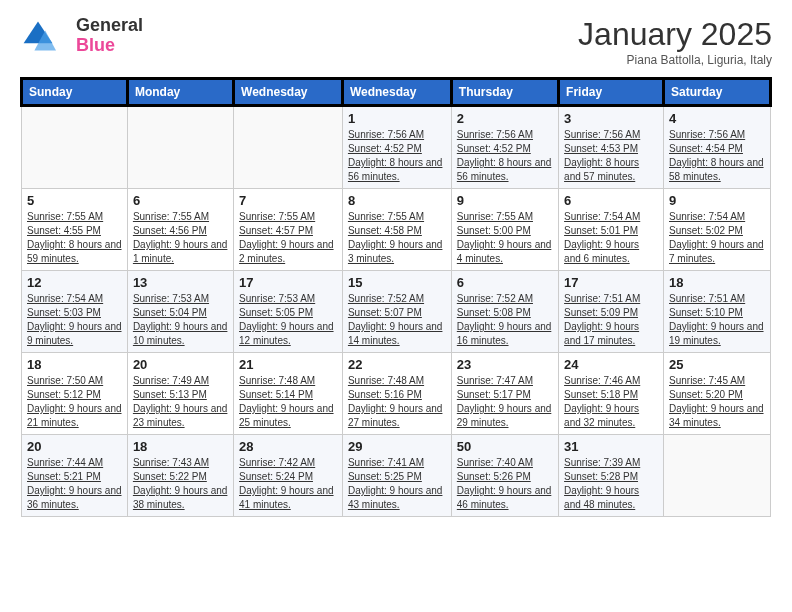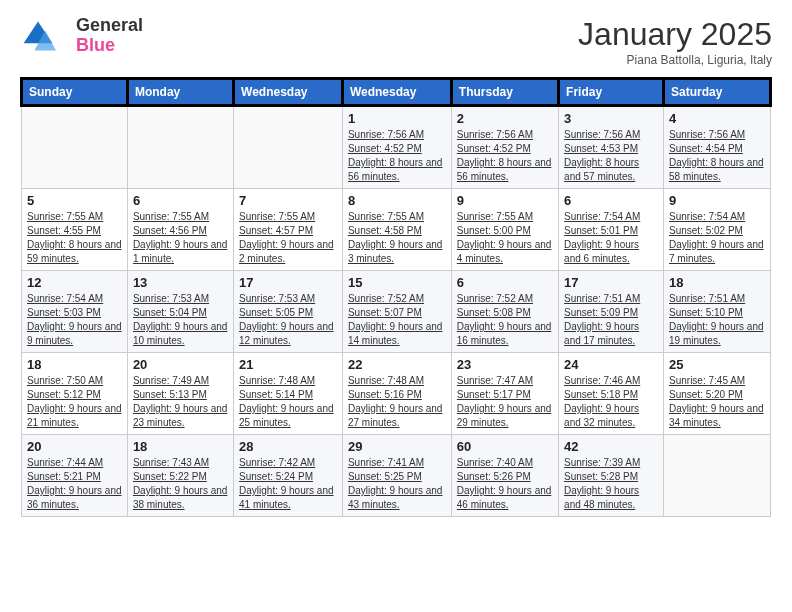--- a/index.html
+++ b/index.html
@@ -259,24 +259,24 @@
           </td>
           <td>
             <span class="day-num">28</span>
             <div class="day-info">Sunrise: 7:42 AM<br>Sunset: 5:24 PM<br>Daylight: 9 hours and 41 minutes.</div>
           </td>
           <td>
             <span class="day-num">29</span>
             <div class="day-info">Sunrise: 7:41 AM<br>Sunset: 5:25 PM<br>Daylight: 9 hours and 43 minutes.</div>
           </td>
           <td>
-            <span class="day-num">60</span>
+            <span class="day-num">50</span>
             <div class="day-info">Sunrise: 7:40 AM<br>Sunset: 5:26 PM<br>Daylight: 9 hours and 46 minutes.</div>
           </td>
           <td>
-            <span class="day-num">42</span>
+            <span class="day-num">31</span>
             <div class="day-info">Sunrise: 7:39 AM<br>Sunset: 5:28 PM<br>Daylight: 9 hours and 48 minutes.</div>
           </td>
           <td class="empty-cell"></td>
         </tr>
       </tbody>
   </table>
 </div>
 
 </body></html>

